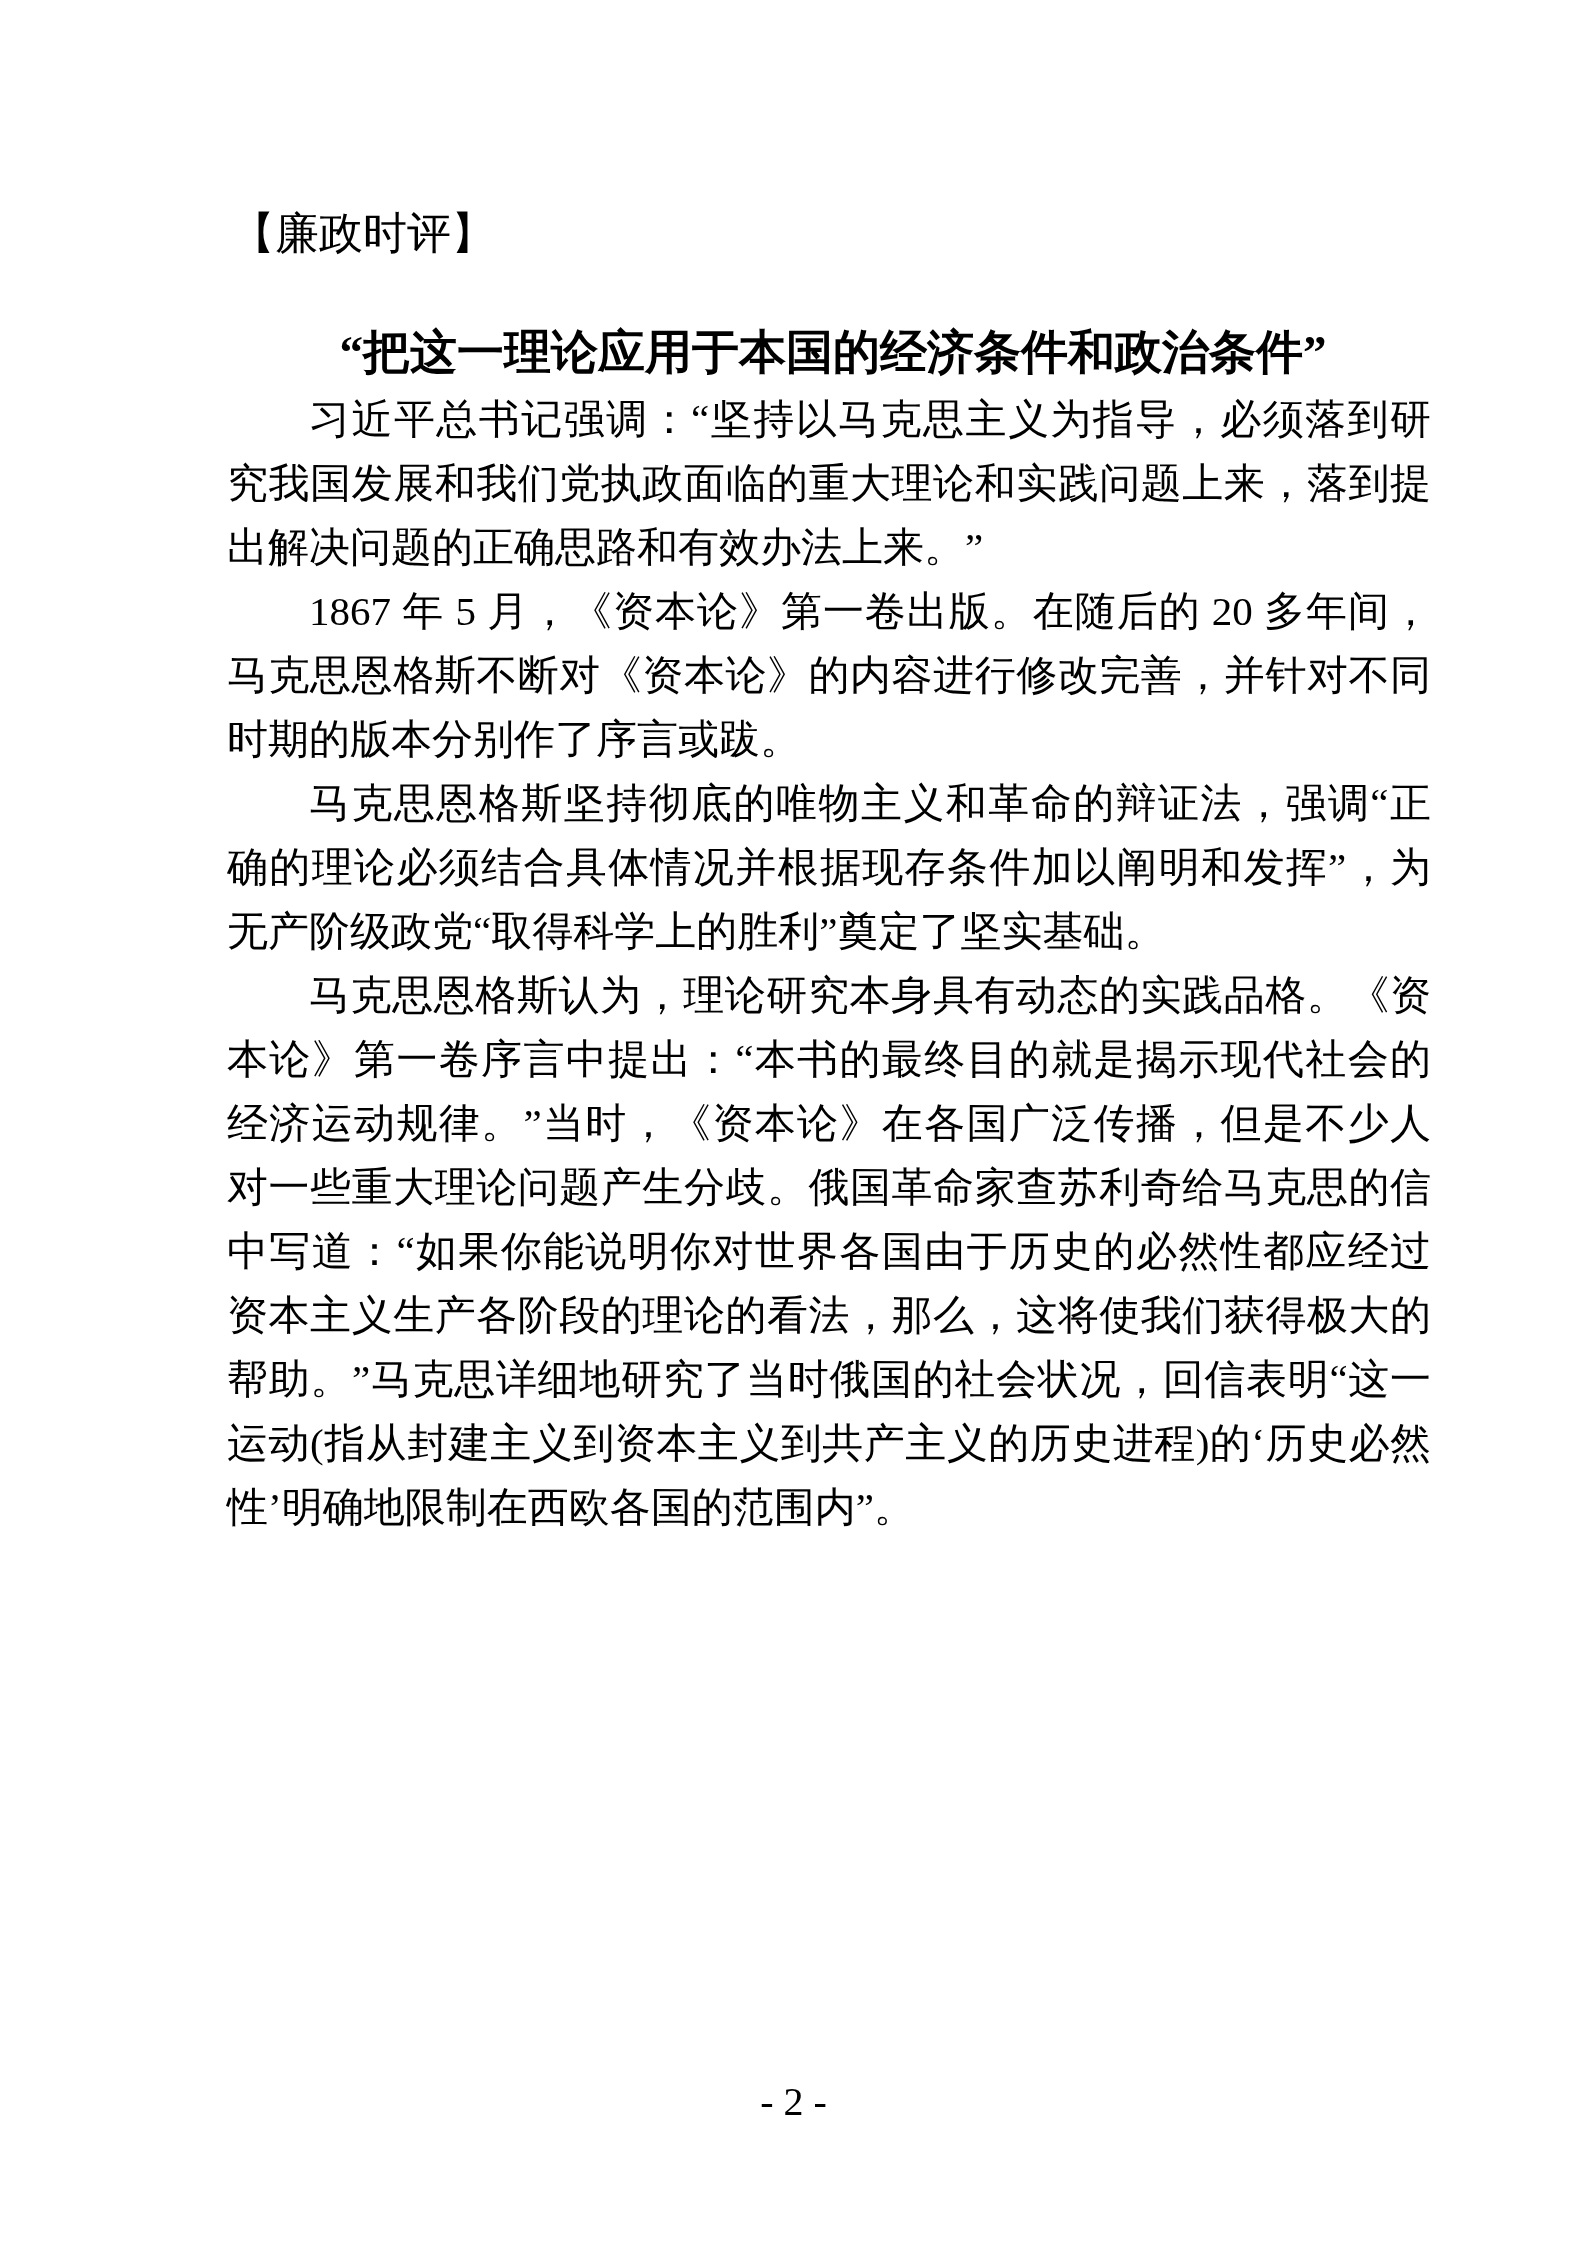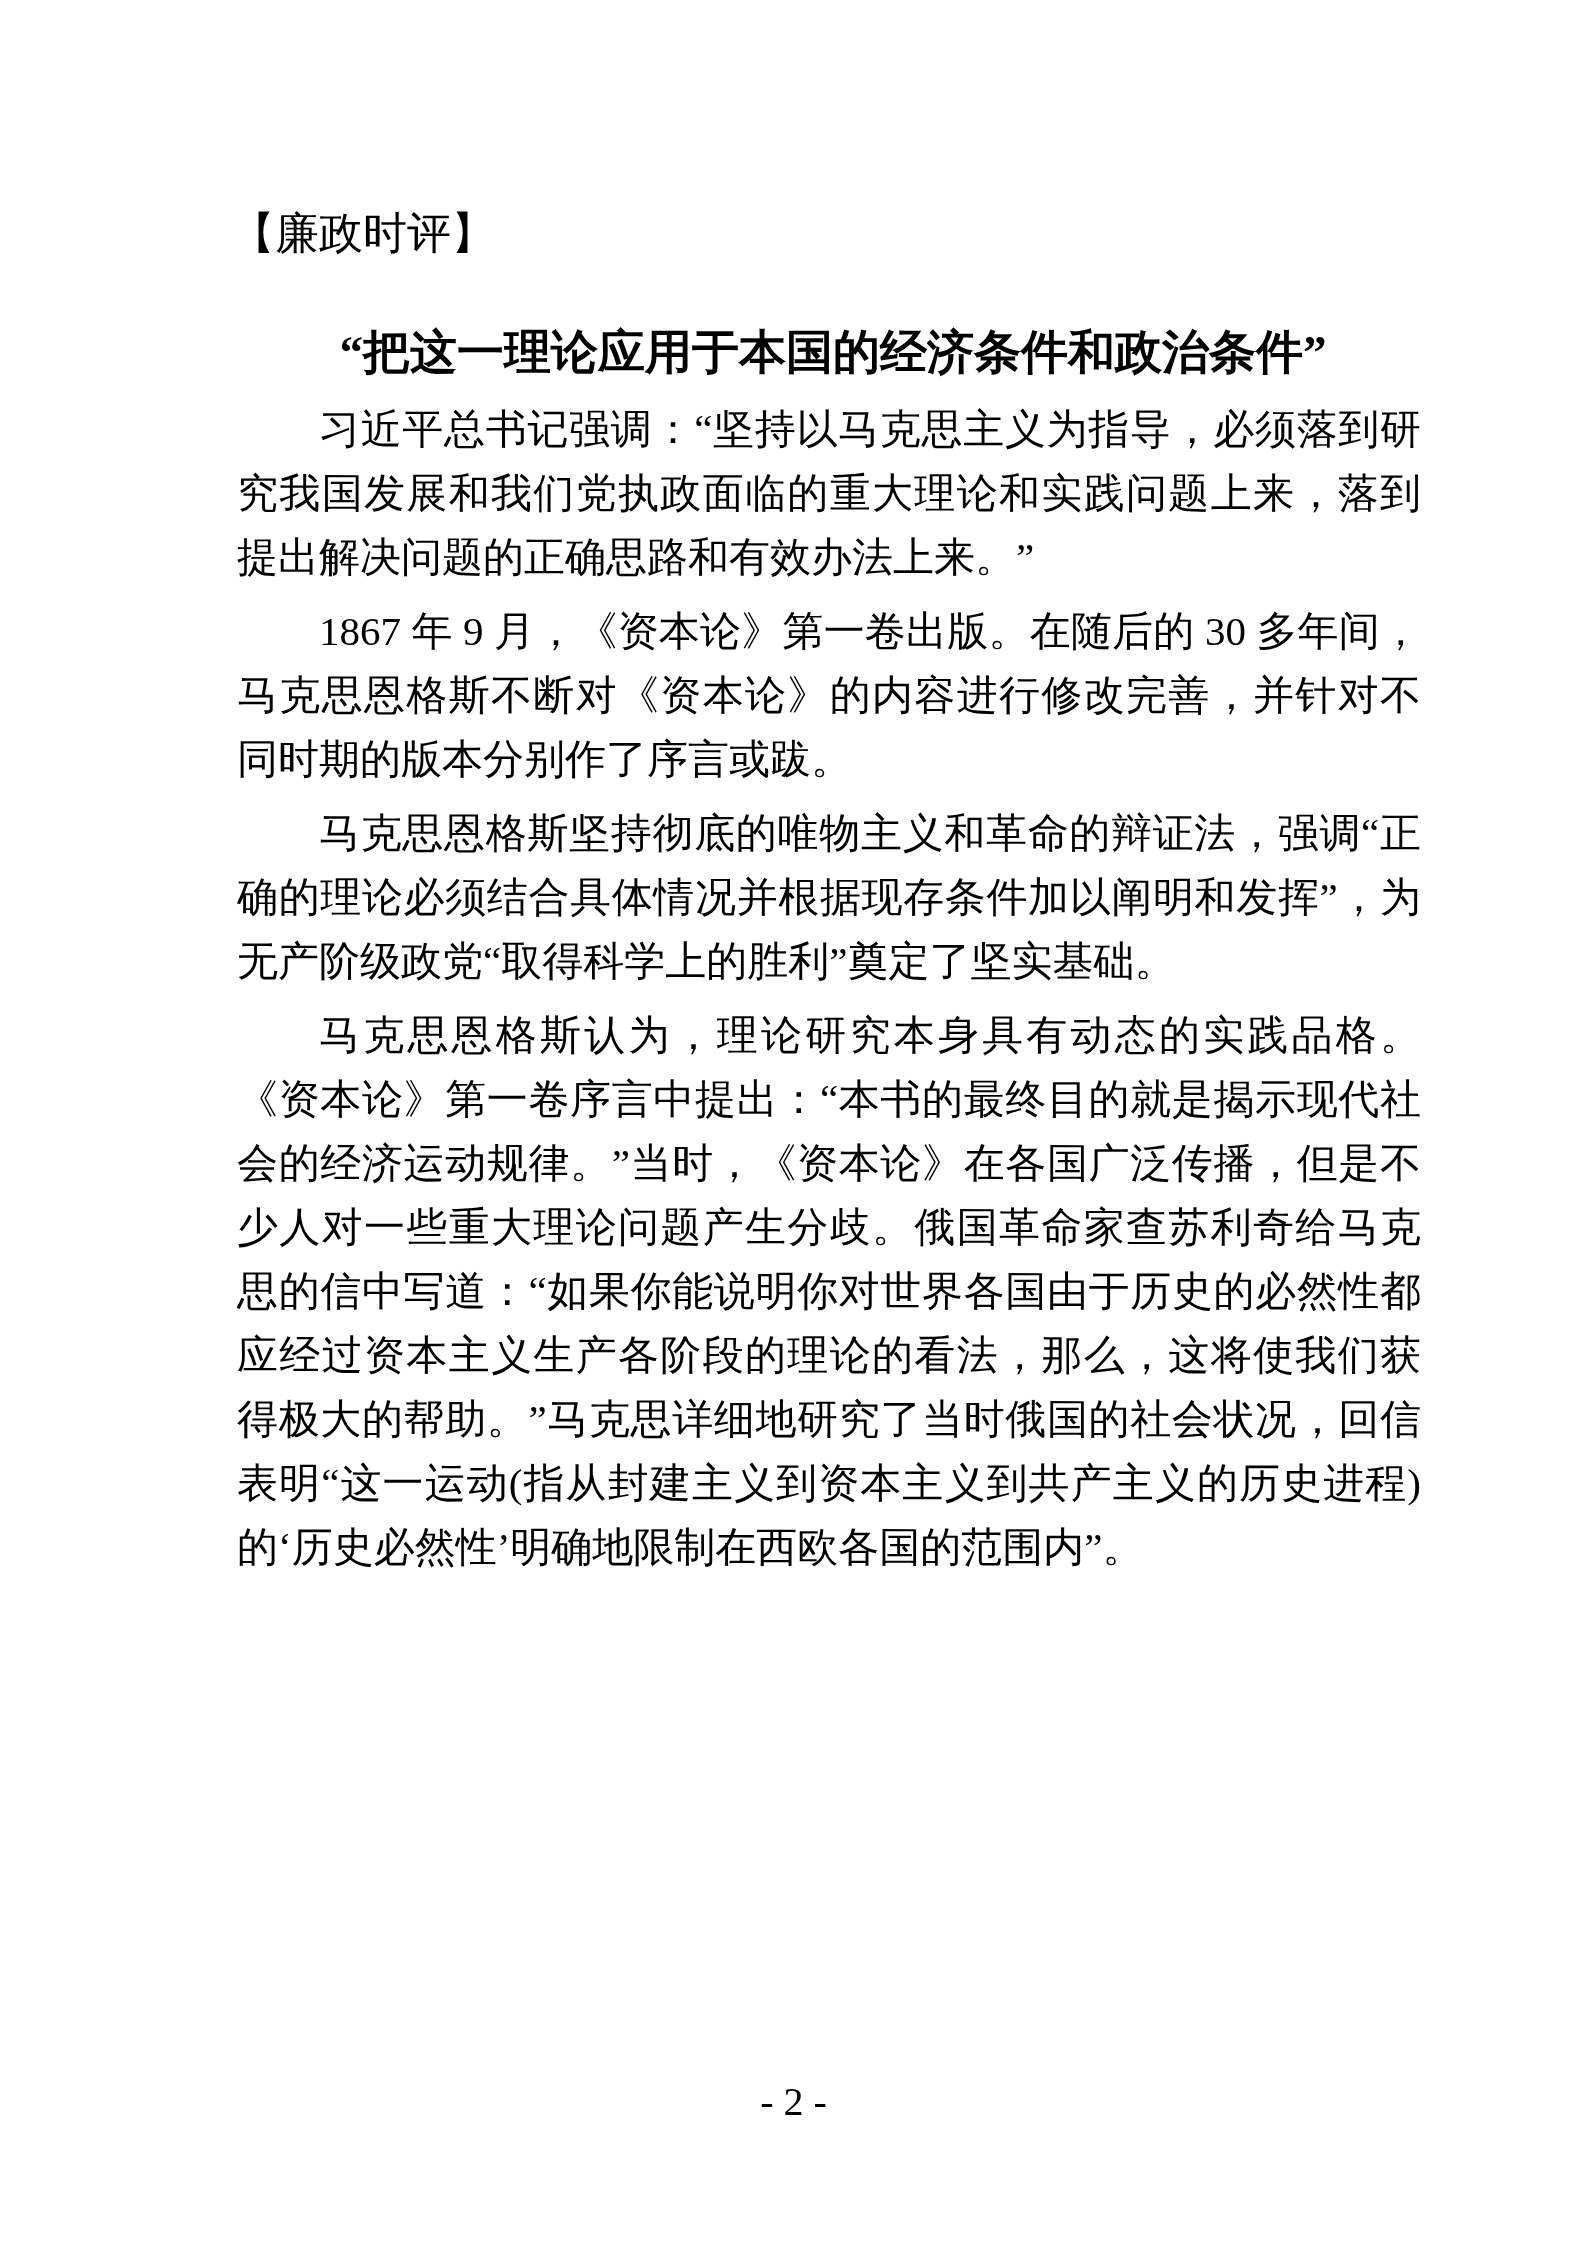--- a/index.html
+++ b/index.html
@@ -40,21 +40,21 @@
     position: absolute;
     left: 227px;
     top: 387px;
     width: 1204px;
     font-size: 41px;
     line-height: 64px;
     text-align: justify;
     text-justify: inter-ideograph;
   }
   .para {
-    margin: 10px;
+    margin: 0;
     padding: 0;
     text-indent: 2em;
   }
   .para.cutoff {
     text-align-last: justify;
   }
   .page-number {
     position: absolute;
     left: 0;
     top: 2078px;
@@ -67,19 +67,19 @@
 </head>
 <body>
 
 <div class="page">
   <div class="section-tag">【廉政时评】</div>
 
   <h1 class="article-title">“把这一理论应用于本国的经济条件和政治条件”</h1>
 
   <div class="article-body">
       <p class="para">习近平总书记强调：“坚持以马克思主义为指导，必须落到研究我国发展和我们党执政面临的重大理论和实践问题上来，落到提出解决问题的正确思路和有效办法上来。”</p>
-      <p class="para">1867 年 9 月，《资本论》第一卷出版。在随后的 30 多年间，马克思恩格斯不断对《资本论》的内容进行修改完善，并针对不同时期的版本分别作了序言或跋。</p>
+      <p class="para">1867 年 5 月，《资本论》第一卷出版。在随后的 20 多年间，马克思恩格斯不断对《资本论》的内容进行修改完善，并针对不同时期的版本分别作了序言或跋。</p>
       <p class="para">马克思恩格斯坚持彻底的唯物主义和革命的辩证法，强调“正确的理论必须结合具体情况并根据现存条件加以阐明和发挥”，为无产阶级政党“取得科学上的胜利”奠定了坚实基础。</p>
       <p class="para">马克思恩格斯认为，理论研究本身具有动态的实践品格。《资本论》第一卷序言中提出：“本书的最终目的就是揭示现代社会的经济运动规律。”当时，《资本论》在各国广泛传播，但是不少人对一些重大理论问题产生分歧。俄国革命家查苏利奇给马克思的信中写道：“如果你能说明你对世界各国由于历史的必然性都应经过资本主义生产各阶段的理论的看法，那么，这将使我们获得极大的帮助。”马克思详细地研究了当时俄国的社会状况，回信表明“这一运动(指从封建主义到资本主义到共产主义的历史进程)的‘历史必然性’明确地限制在西欧各国的范围内”。</p>
     </div>
 
   <div class="page-number">- 2 -</div>
 </div>
 
 </body></html>

